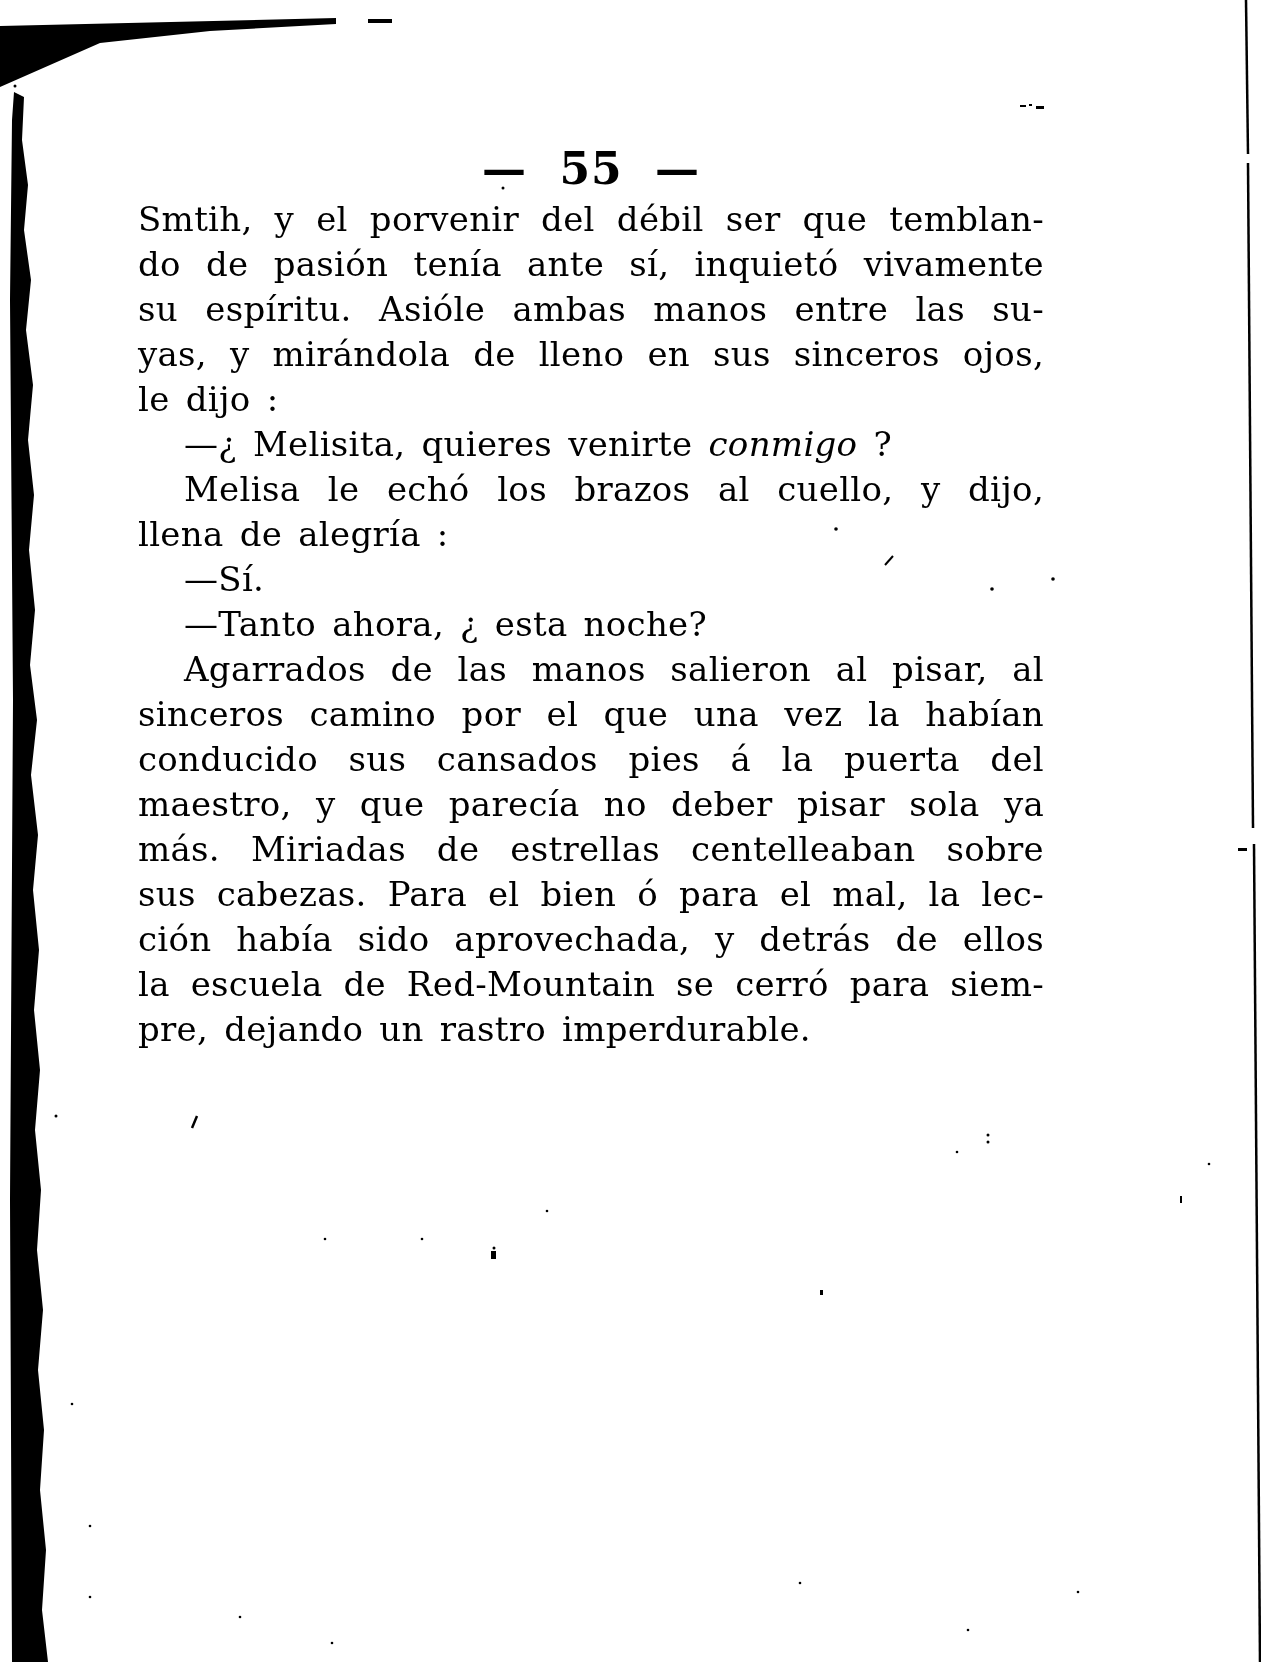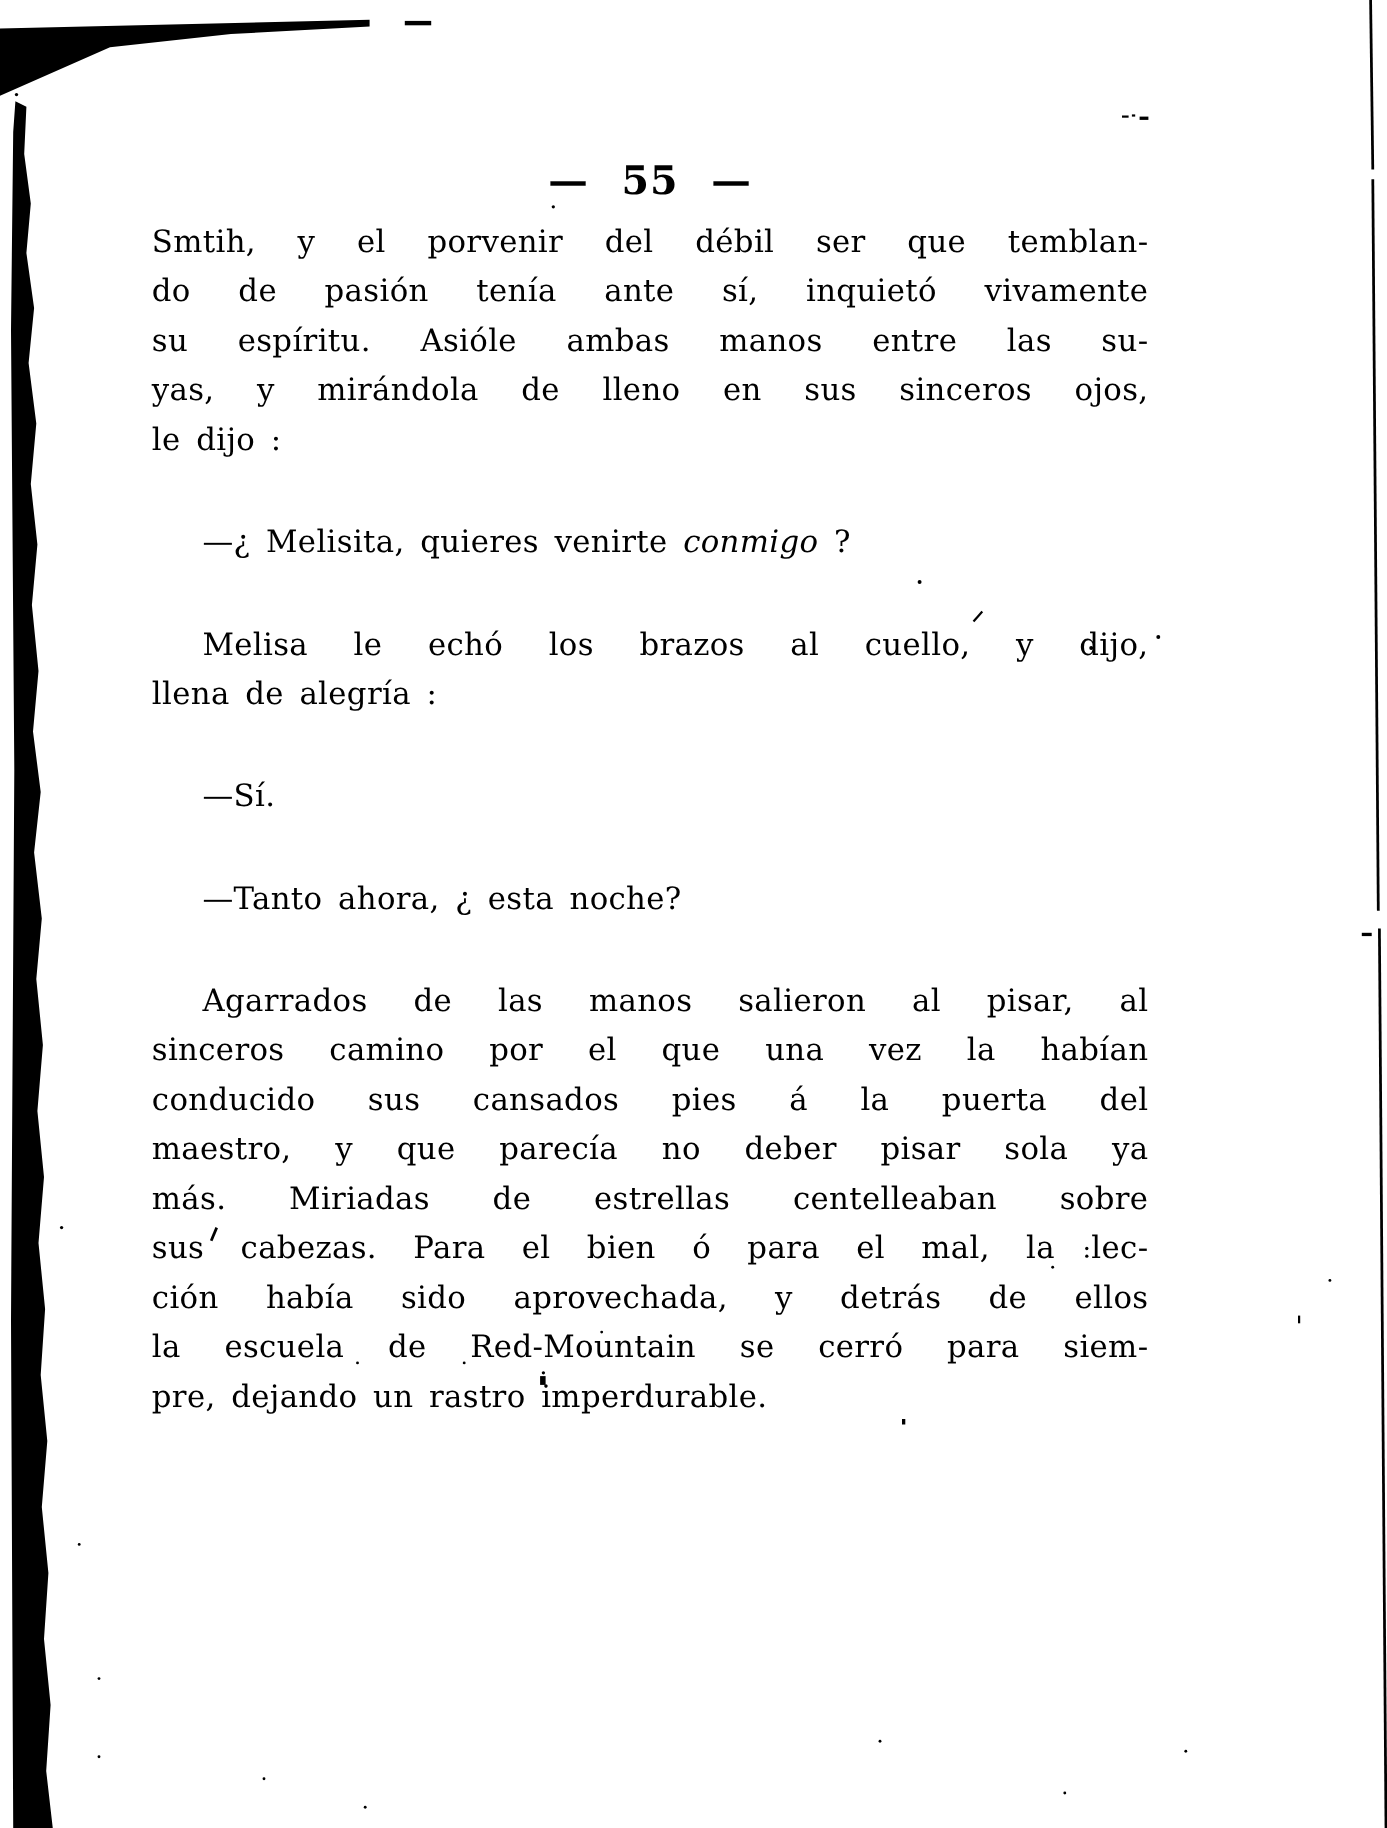--- a/index.html
+++ b/index.html
@@ -11,38 +11,38 @@
     overflow: hidden;
     font-family: "DejaVu Serif", serif;
     color: #000000;
   }
   .heading {
     position: absolute;
     top: 143px;
     left: 138px;
     width: 906px;
     text-align: center;
-    font-size: 36px;
+    font-size: 44px;
     font-weight: bold;
     word-spacing: 16px;
     letter-spacing: 1px;
   }
   .text-block {
     position: absolute;
     top: 197px;
     left: 138px;
     width: 906px;
-    font-size: 28px;
+    font-size: 34px;
     line-height: 45px;
     word-spacing: 5px;
     letter-spacing: 0.3px;
   }
   .line { height: 45px; }
   .line.just { text-align: justify; text-align-last: justify; }
-  .line.ind { padding-left: 46px; box-sizing: border-box; margin-top: 48px; }
+  .line.ind { padding-left: 46px; box-sizing: border-box; }
   .line em { font-style: italic; }
   .artifacts {
     position: absolute;
     top: 0; left: 0;
     pointer-events: none;
   }
 </style>
 </head>
 <body>
 

